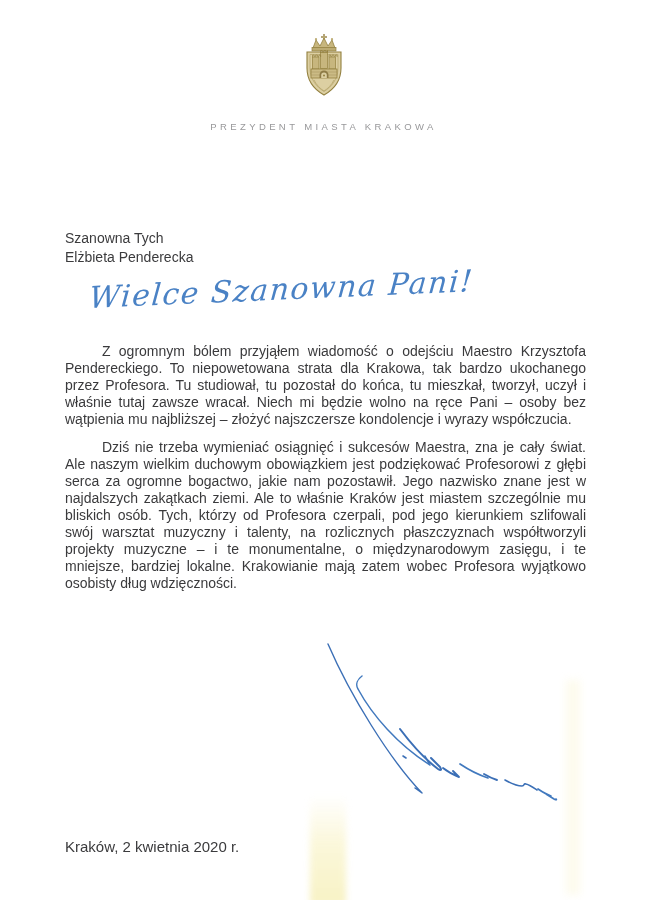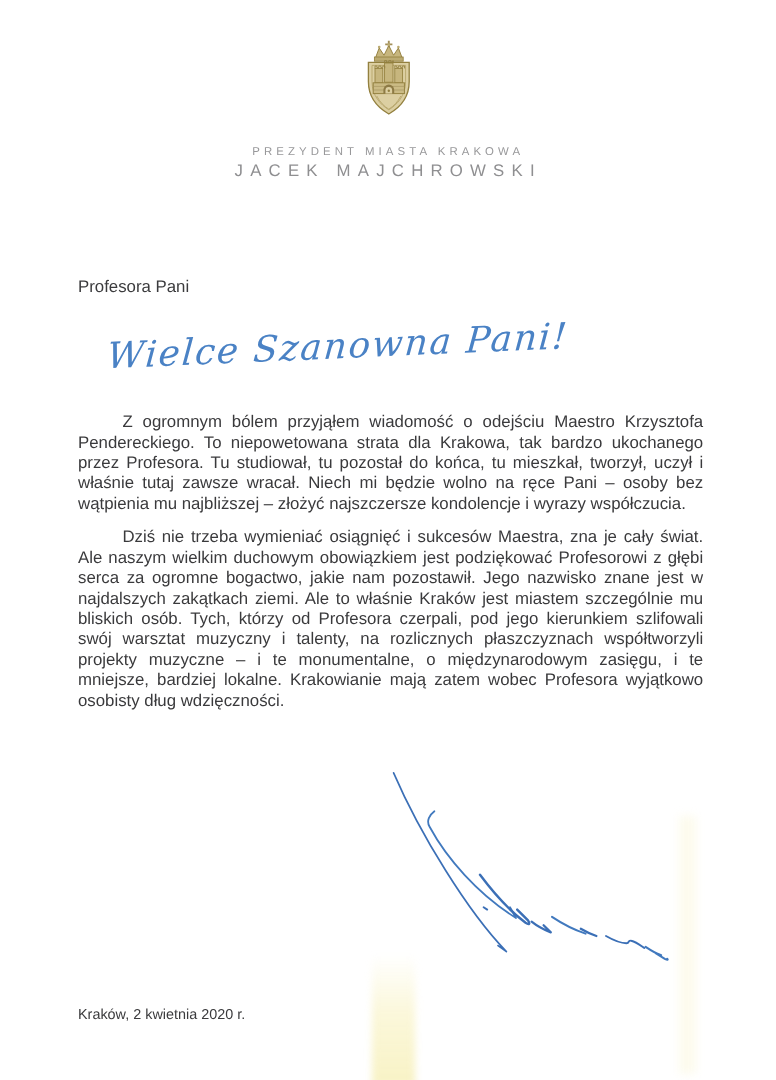--- a/index.html
+++ b/index.html
@@ -86,21 +86,21 @@
     top: 635px;
     left: 310px;
     width: 260px;
     height: 175px;
   }
   
   .date-line {
     position: absolute;
     top: 838px;
     left: 65px;
-    font-size: 12px;
+    font-size: 15px;
     color: #3b3b3d;
   }
   
   .streak-center {
     position: absolute;
     top: 795px;
     left: 310px;
     width: 36px;
     height: 110px;
     background: linear-gradient(to bottom,
@@ -154,24 +154,24 @@
     <line x1="13" y1="42" x2="39" y2="42" stroke="#a3905a" stroke-width="0.5"></line>
 
     <path d="M21.5,45 v-3 a4.5,4.5 0 0 1 9,0 v3 Z" fill="#8d7a45"></path>
     <path d="M23.2,45 v-2.6 a2.8,2.8 0 0 1 5.6,0 v2.6 Z" fill="#dccfa2"></path>
     <circle cx="26" cy="42.6" r="1" fill="#93803f"></circle>
 
     <path d="M16,47 c2.5,5 6,8.5 10,11 c4,-2.5 7.5,-6 10,-11" fill="none" stroke="#b8a76e" stroke-width="0.8"></path>
   </svg>
 
   <div class="sender-title">PREZYDENT MIASTA KRAKOWA</div>
-  <div class="sender-name">JACEK MAJCHROWSKI</div>
 
   <div class="addressee">
-    <div>Profesora Pani</div>
+    <div>Szanowna Tych</div>
+    <div>Elżbieta Penderecka</div>
   </div>
 
   <div class="greeting">Wielce Szanowna Pani!</div>
 
   <div class="letter-body">
     <p>Z ogromnym bólem przyjąłem wiadomość o odejściu Maestro Krzysztofa Pendereckiego. To niepowetowana strata dla Krakowa, tak bardzo ukochanego przez Profesora. Tu studiował, tu pozostał do końca, tu mieszkał, tworzył, uczył i właśnie tutaj zawsze wracał. Niech mi będzie wolno na ręce Pani – osoby bez wątpienia mu najbliższej – złożyć najszczersze kondolencje i wyrazy współczucia.</p>
     <p>Dziś nie trzeba wymieniać osiągnięć i sukcesów Maestra, zna je cały świat. Ale naszym wielkim duchowym obowiązkiem jest podziękować Profesorowi z głębi serca za ogromne bogactwo, jakie nam pozostawił. Jego nazwisko znane jest w najdalszych zakątkach ziemi. Ale to właśnie Kraków jest miastem szczególnie mu bliskich osób. Tych, którzy od Profesora czerpali, pod jego kierunkiem szlifowali swój warsztat muzyczny i talenty, na rozlicznych płaszczyznach współtworzyli projekty muzyczne – i te monumentalne, o międzynarodowym zasięgu, i te mniejsze, bardziej lokalne. Krakowianie mają zatem wobec Profesora wyjątkowo osobisty dług wdzięczności.</p>
   </div>
 
   <svg class="signature" viewBox="0 0 260 175" xmlns="http://www.w3.org/2000/svg" fill="none" stroke="#3b6fb6" stroke-linecap="round" stroke-linejoin="round">

